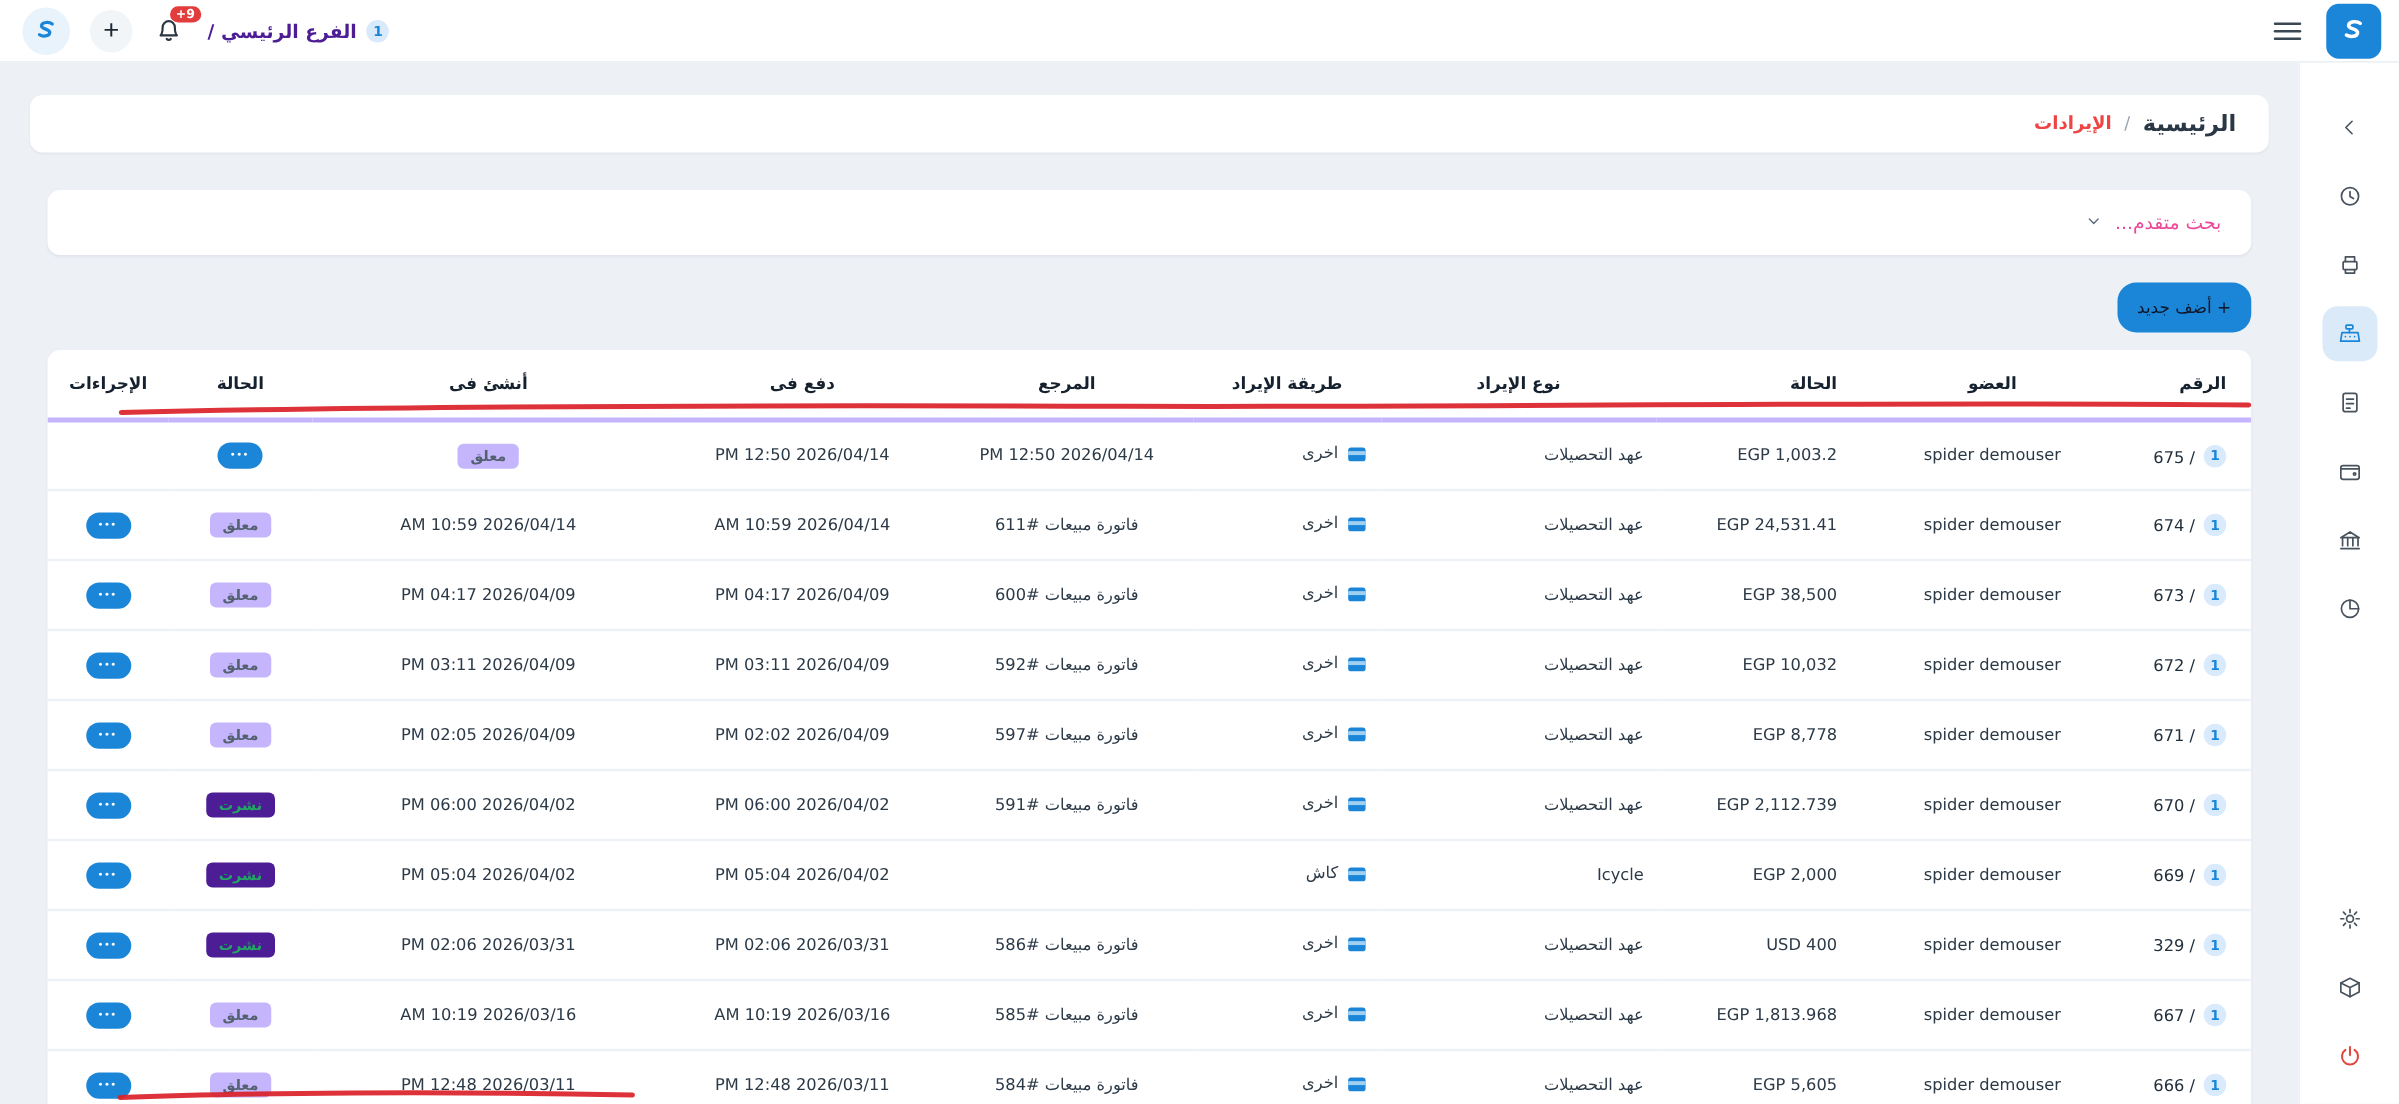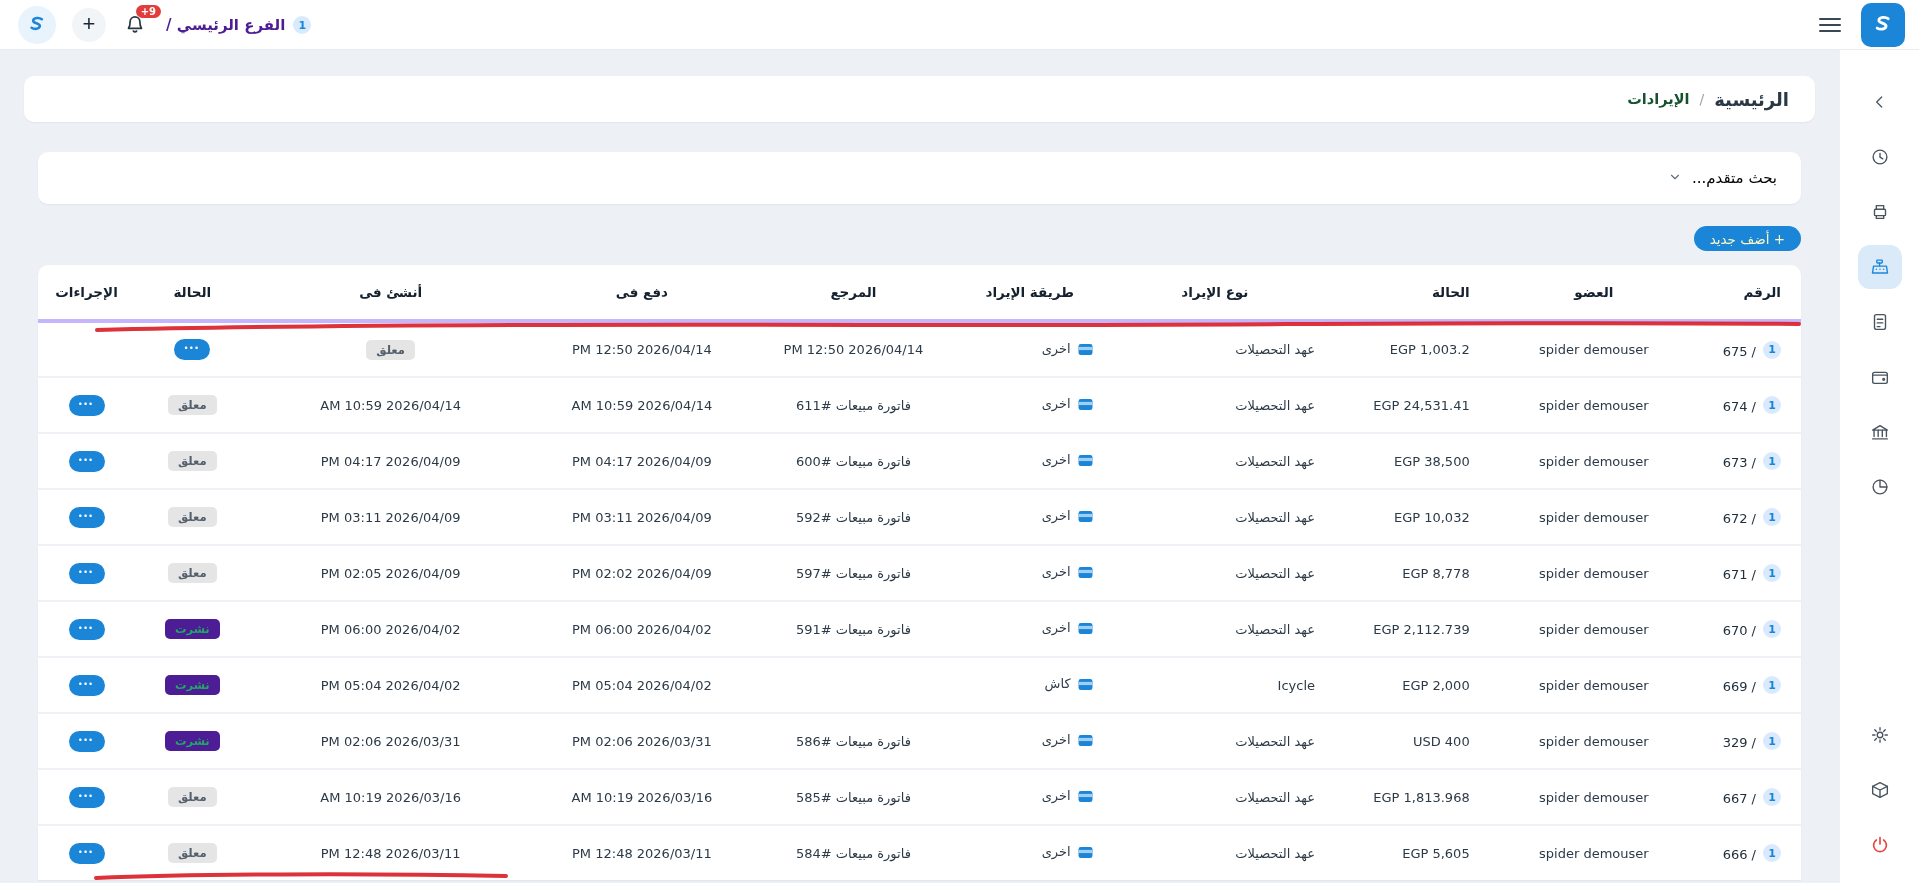--- a/index.html
+++ b/index.html
@@ -44,29 +44,29 @@
   .sb-item.active svg { stroke:#1b86d8; }
   .sb-item.danger svg { stroke:#e0483e; stroke-width:1.8; }
 
   
   .content { position:absolute; top:50px; left:0; right:80px; bottom:0; padding:26px 24px 0; }
   .card { background:#fff; border-radius:10px; box-shadow:0 1px 2px rgba(16,24,40,.05); }
   .breadcrumb-card { height:46px; display:flex; align-items:center; gap:10px; padding:0 26px;
                      margin-bottom:30px; }
   .bc-home { color:#2a3745; font-size:18px; font-weight:700; cursor:pointer; }
   .bc-sep  { color:#9aa6b2; font-size:14px; }
-  .bc-current { color:#14532d; font-size:14.5px; font-weight:700; }
+  .bc-current { color:#ef4444; font-size:14.5px; font-weight:700; }
 
   .search-card { height:52px; display:flex; align-items:center; gap:10px; padding:0 24px;
                  margin:0 14px 22px; cursor:pointer; }
-  .search-label { color:#000000; font-size:15px; }
+  .search-label { color:#ec4899; font-size:15px; }
   .chev svg { stroke:#5f6e7e; fill:none; stroke-width:2; stroke-linecap:round; stroke-linejoin:round; }
 
   .add-row { display:flex; justify-content:flex-start; margin:0 14px; }
-  .btn-add { background:#1b86d8; color:#fef9c3; border:none; border-radius:15px; height:25px;
+  .btn-add { background:#1b86d8; color:#0f172a; border:none; border-radius:15px; height:40px;
              padding:0 16px; font-size:13.5px; font-family:inherit; cursor:pointer; }
 
   .table-card { position:relative; margin:14px 14px 0; height:615px; overflow:hidden;
                 border-radius:10px 10px 0 0; }
   table { width:100%; border-collapse:collapse; table-layout:fixed; }
   thead th { height:56px; font-size:13.5px; font-weight:700; color:#15212e; text-align:center;
              padding:0 8px; border-bottom:4px solid #c4b5fd;margin-left:48px; }
   tbody td { height:56px; font-size:13px; color:#2c3a47; text-align:center; padding:0 8px;
              border-bottom:2px solid #eef1f6; vertical-align:middle; }
   th.c-num, td.c-num { text-align:right; padding-right:20px; }
@@ -75,21 +75,21 @@
   td.c-method { text-align:right; padding-right:12px; }
 
   .numwrap { display:inline-flex; direction:ltr; align-items:flex-end; gap:7px; }
   .numtext { font-size:13px; color:#22303d; }
   .num-badge { min-width:18px; height:18px; border-radius:50%; background:#d9eafc; color:#1b86d8;
                font-size:11px; font-weight:700; display:inline-flex; align-items:center;
                justify-content:center; padding:0 4px; }
   .method { display:inline-flex; direction:rtl; align-items:flex-end; gap:7px; }
   .m-icon { display:inline-flex; }
   .pill { display:inline-block; border-radius:5px; padding:3px 10px; font-size:11.5px; font-weight:600; }
-  .pill.pending { background:#e5e5e5; color:#53606d; }
+  .pill.pending { background:#c4b5fd; color:#53606d; }
   .pill.published { background:#4c1d95; color:#22a565; }
   .dots { width:36px; height:21px; border:none; border-radius:12px; background:#1b86d8; color:#fff;
           cursor:pointer; display:inline-flex; align-items:center; justify-content:center; }
   .dots span { font-size:9px; letter-spacing:2px; line-height:1; transform:translateY(-1px); }
 
   .annotations { position:absolute; inset:0; z-index:50; pointer-events:none; }
 </style>
 </head>
 <body>
 

